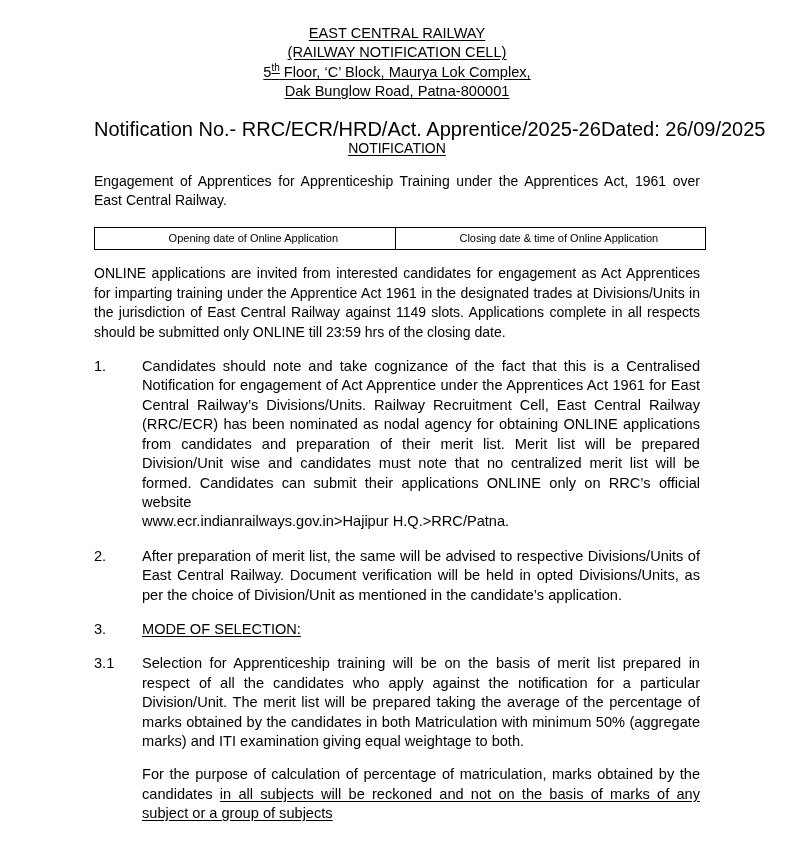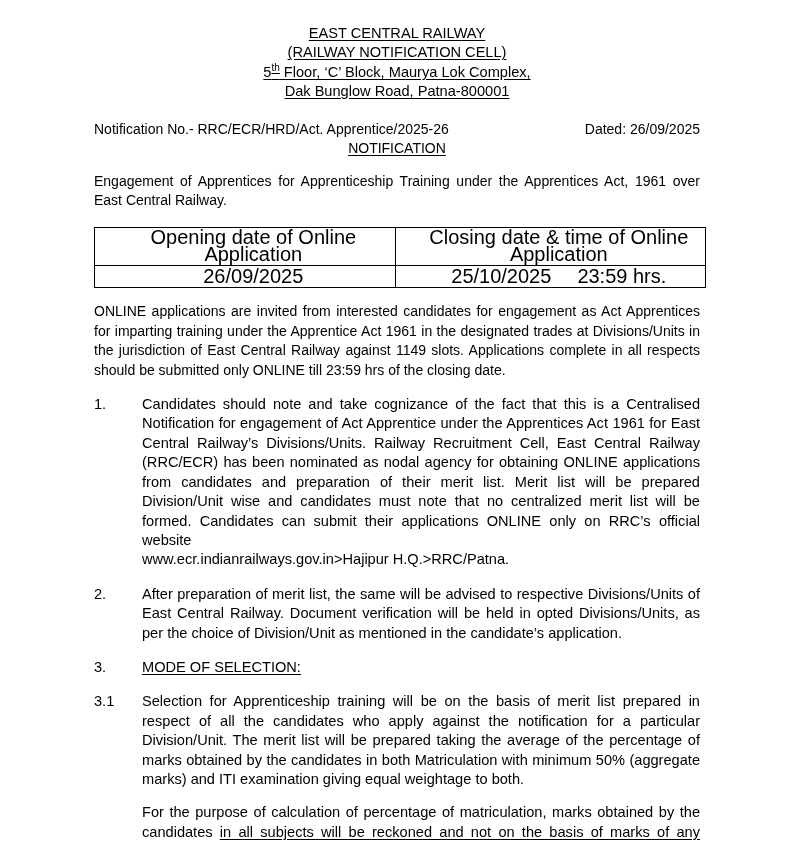--- a/index.html
+++ b/index.html
@@ -37,21 +37,21 @@
     font-size: 10px;
     vertical-align: super;
     line-height: 0;
     text-decoration: underline;
   }
   .notif-row {
     display: flex;
     justify-content: space-between;
     align-items: baseline;
     margin-top: 18px;
-    font-size: 14px;
+    font-size: 20px;
     line-height: 19px;
   }
   .notif-row .notif-no { white-space: nowrap; }
   .notif-row .notif-date { white-space: nowrap; }
 
   .notif-title {
     text-align: center;
     font-size: 14px;
     line-height: 19px;
     text-decoration: underline;
@@ -67,21 +67,21 @@
   }
 
   table.dates-table {
     width: 612px;
     margin-top: 17px;
     border-collapse: collapse;
     table-layout: fixed;
   }
   table.dates-table td {
     border: 1.3px solid #000000;
-    font-size: 20px;
+    font-size: 11px;
     line-height: 17px;
     text-align: center;
     padding: 1px 2px 2px 19px;
     height: 18px;
   }
   table.dates-table col.c1 { width: 49.2%; }
   table.dates-table col.c2 { width: 50.8%; }
   .gapspan { display: inline-block; width: 26px; }
 
   .numitem {
@@ -140,24 +140,20 @@
   <table class="dates-table">
     <colgroup>
         <col class="c1">
         <col class="c2">
       </colgroup>
     <tbody>
       <tr>
         <td>Opening date of Online Application</td>
         <td>Closing date &amp; time of Online Application</td>
       </tr>
-      <tr>
-        <td>26/09/2025</td>
-        <td><span>25/10/2025</span><span class="gapspan"></span><span>23:59 hrs.</span></td>
-      </tr>
     </tbody>
   </table>
 
   <div class="para">ONLINE applications are invited from interested candidates for engagement as Act Apprentices for imparting training under the Apprentice Act 1961 in the designated trades at Divisions/Units in the jurisdiction of East Central Railway against 1149 slots. Applications complete in all respects should be submitted only ONLINE till 23:59 hrs of the closing date.</div>
 
   <div class="numitem">
     <div class="num">1.</div>
     <div class="body">
       <span>Candidates should note and take cognizance of the fact that this is a Centralised Notification for engagement of Act Apprentice under the Apprentices Act 1961 for East Central Railway’s Divisions/Units. Railway Recruitment Cell, East Central Railway (RRC/ECR) has been nominated as nodal agency for obtaining ONLINE applications from candidates and preparation of their merit list. Merit list will be prepared Division/Unit wise and candidates must note that no centralized merit list will be formed. Candidates can submit their applications ONLINE only on RRC’s official website</span>
       <div>www.ecr.indianrailways.gov.in&gt;Hajipur H.Q.&gt;RRC/Patna.</div>

